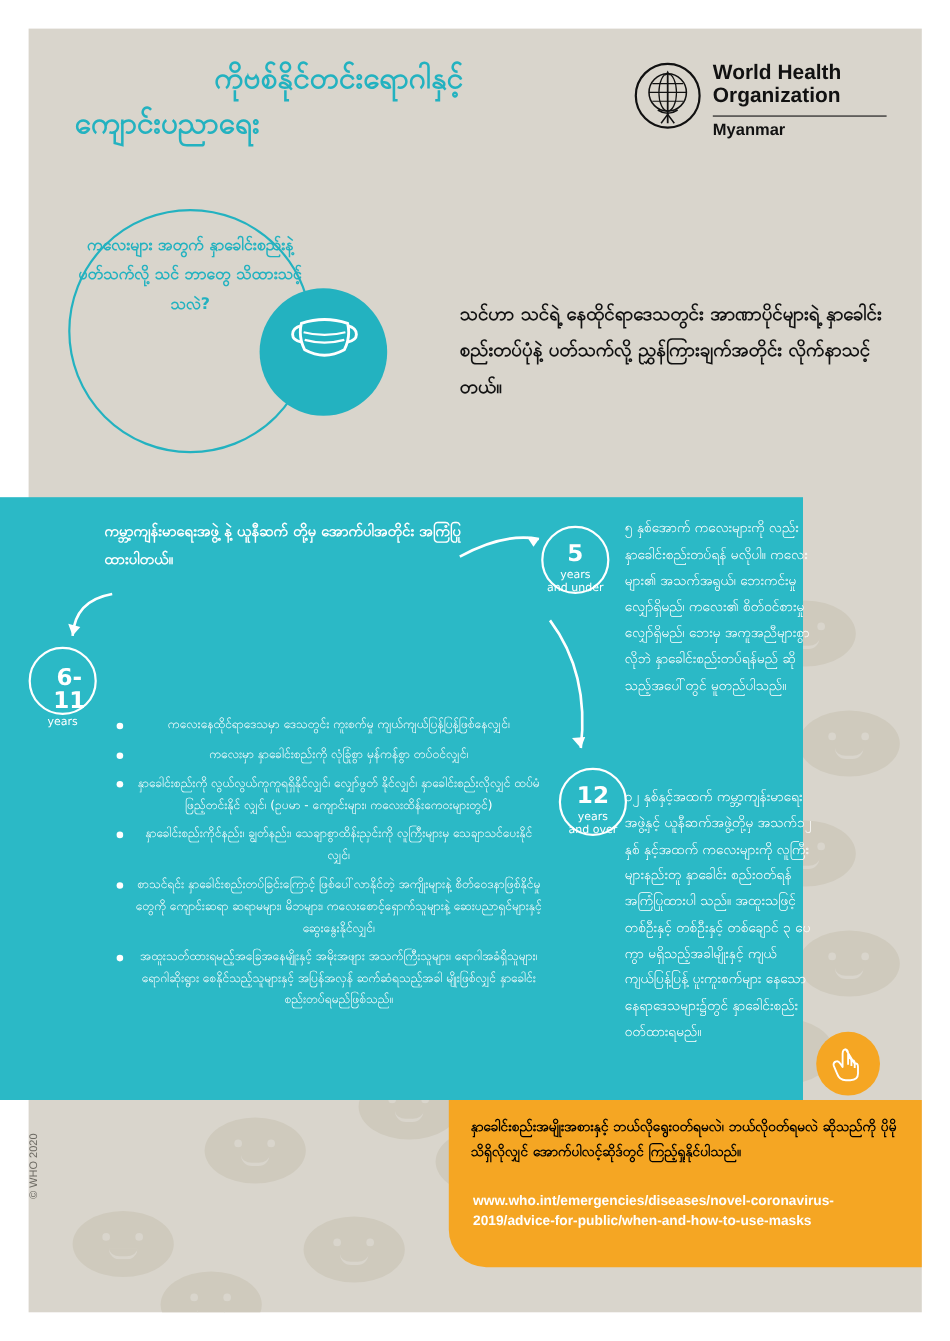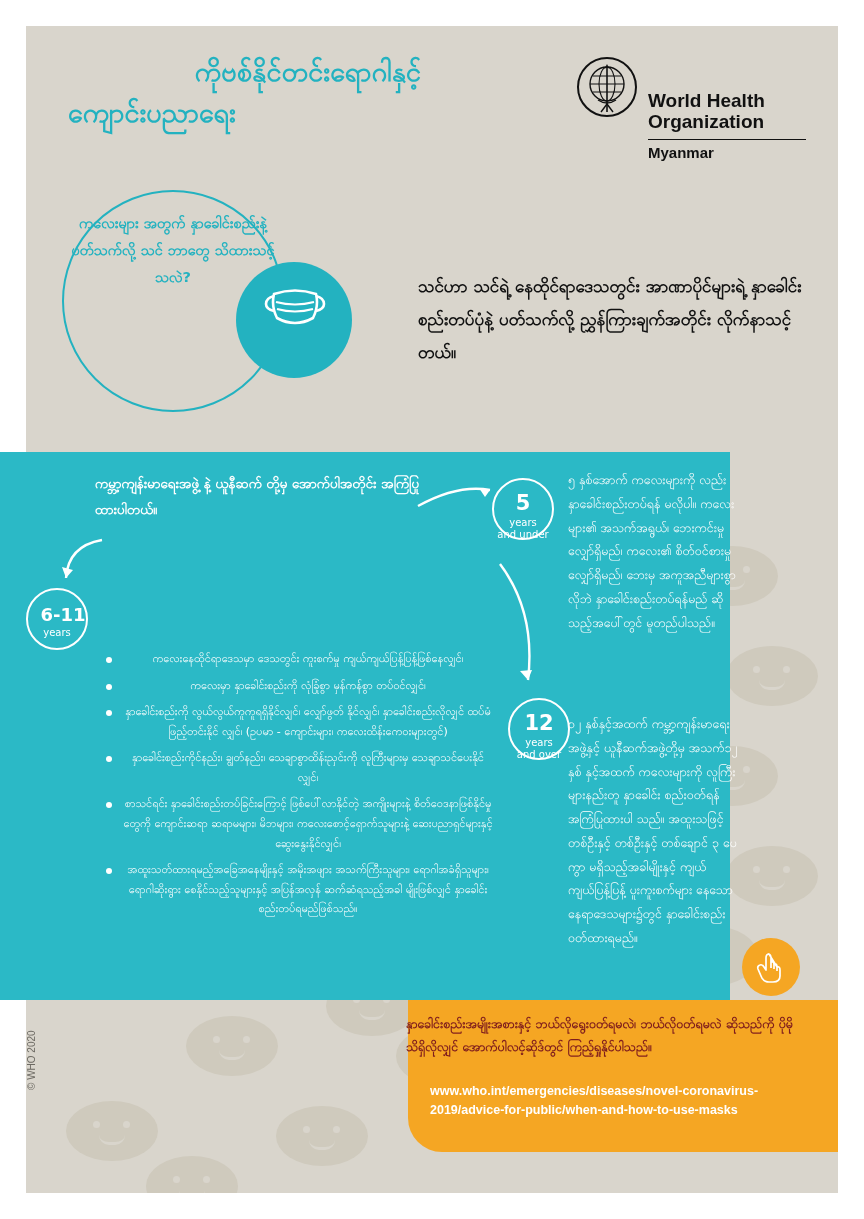--- a/index.html
+++ b/index.html
@@ -82,21 +82,20 @@
     align-items: flex-start;
     gap: 10px;
   }
   .who-emblem {
     width: 62px; height: 62px;
     flex: 0 0 auto;
     position: relative;
   }
   .who-text {
     flex: 1;
-    margin-top: 34px;
   }
   .who-text .w1 {
     font-family: "Liberation Sans", sans-serif;
     font-size: 19px; font-weight: bold; color: #111; line-height: 1.12;
   }
   .who-divider {
     height: 1px; background: #111; margin: 6px 0 4px 0;
   }
   .who-country {
     font-family: "Liberation Sans", sans-serif;
@@ -173,21 +172,21 @@
     text-align: center;
     background: transparent;
   }
   .badge .num { font-weight: bold; line-height: 1; }
   .badge .sub { font-size: 10px; line-height: 1.15; margin-top: 3px; }
 
   .badge-5 { left: 492px; top: 478px; width: 62px; height: 62px; padding-top: 13px; }
   .badge-5 .num { font-size: 21px; }
 
   .badge-611 { left: 26px; top: 588px; width: 62px; height: 62px; padding-top: 16px; }
-  .badge-611 .num { font-size: 18px; padding-left: 12px; }
+  .badge-611 .num { font-size: 21px; padding-left: 12px; }
 
   .badge-12 { left: 508px; top: 698px; width: 62px; height: 62px; padding-top: 13px; }
   .badge-12 .num { font-size: 21px; }
 
   .col-5 {
     position: absolute;
     left: 568px; top: 468px;
     width: 170px;
     color: #ffffff;
     font-size: 12.5px;
@@ -242,23 +241,23 @@
   
   .orange-panel {
     position: absolute;
     left: 408px; top: 1000px;
     width: 430px; height: 152px;
     background: #f5a623;
     border-radius: 0 0 0 34px;
   }
   .orange-text {
     position: absolute;
-    left: 406px; top: 1012px;
+    left: 428px; top: 1012px;
     width: 392px;
-    color: #7f1d1d;
+    color: #000000;
     font-size: 12.5px;
     font-weight: bold;
     line-height: 1.85;
   }
   .orange-link {
     position: absolute;
     left: 430px; top: 1082px;
     width: 396px;
     color: #ffffff;
     font-family: "Liberation Sans", sans-serif;

